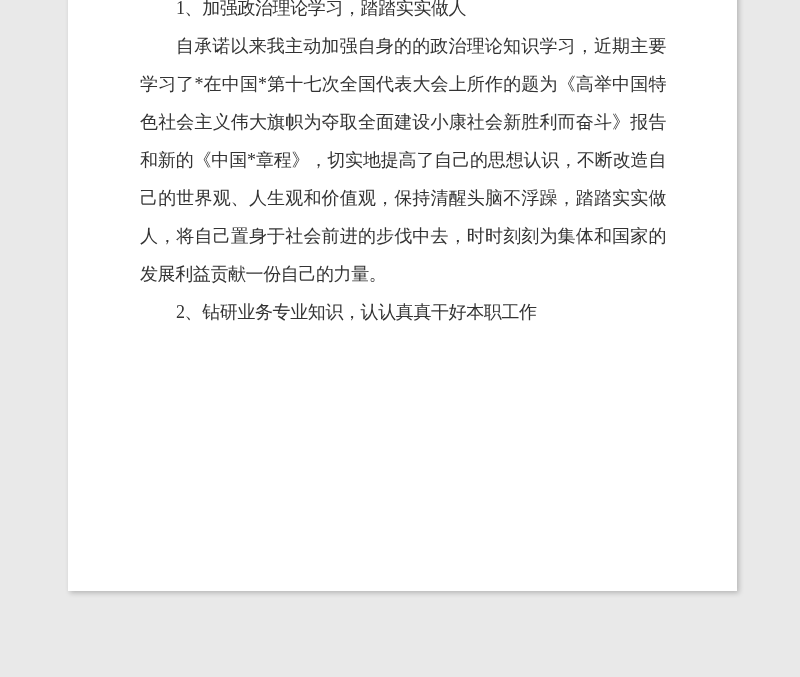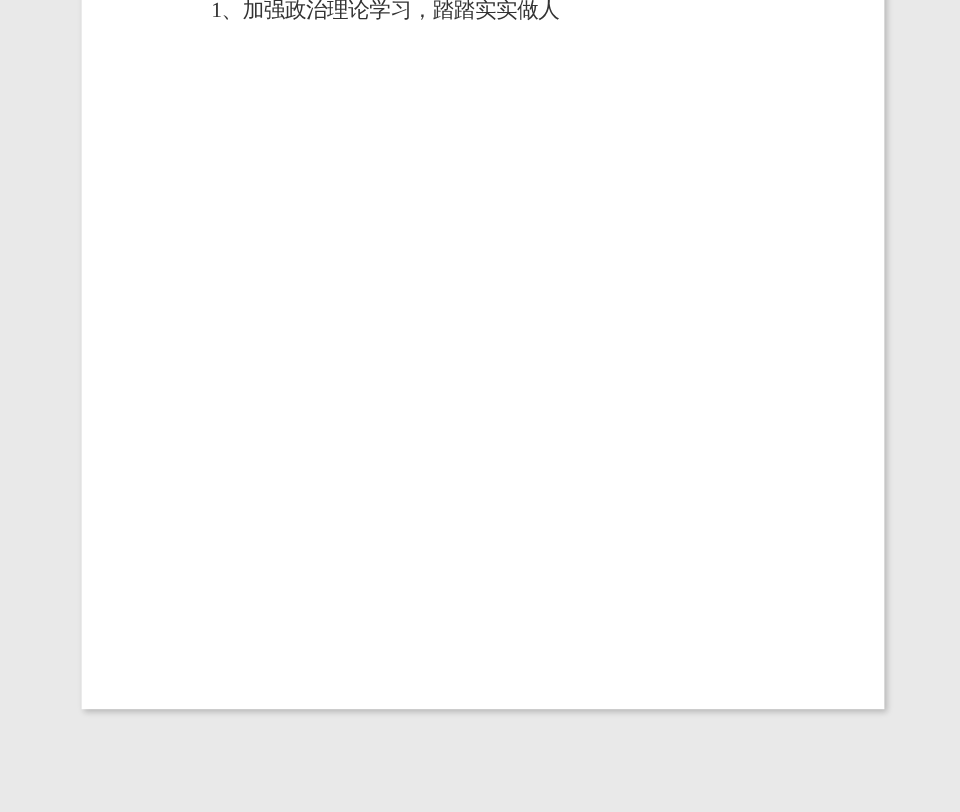--- a/index.html
+++ b/index.html
@@ -37,14 +37,16 @@
     text-align: justify;
     word-break: break-all;
   }
 </style>
 </head>
 <body>
 
 <div class="paper">
   <div class="content">
     <p>1、加强政治理论学习，踏踏实实做人</p>
+    <p>自承诺以来我主动加强自身的的政治理论知识学习，近期主要学习了*在中国*第十七次全国代表大会上所作的题为《高举中国特色社会主义伟大旗帜为夺取全面建设小康社会新胜利而奋斗》报告和新的《中国*章程》，切实地提高了自己的思想认识，不断改造自己的世界观、人生观和价值观，保持清醒头脑不浮躁，踏踏实实做人，将自己置身于社会前进的步伐中去，时时刻刻为集体和国家的发展利益贡献一份自己的力量。</p>
+    <p>2、钻研业务专业知识，认认真真干好本职工作</p>
   </div>
 </div>
 
 </body></html>

